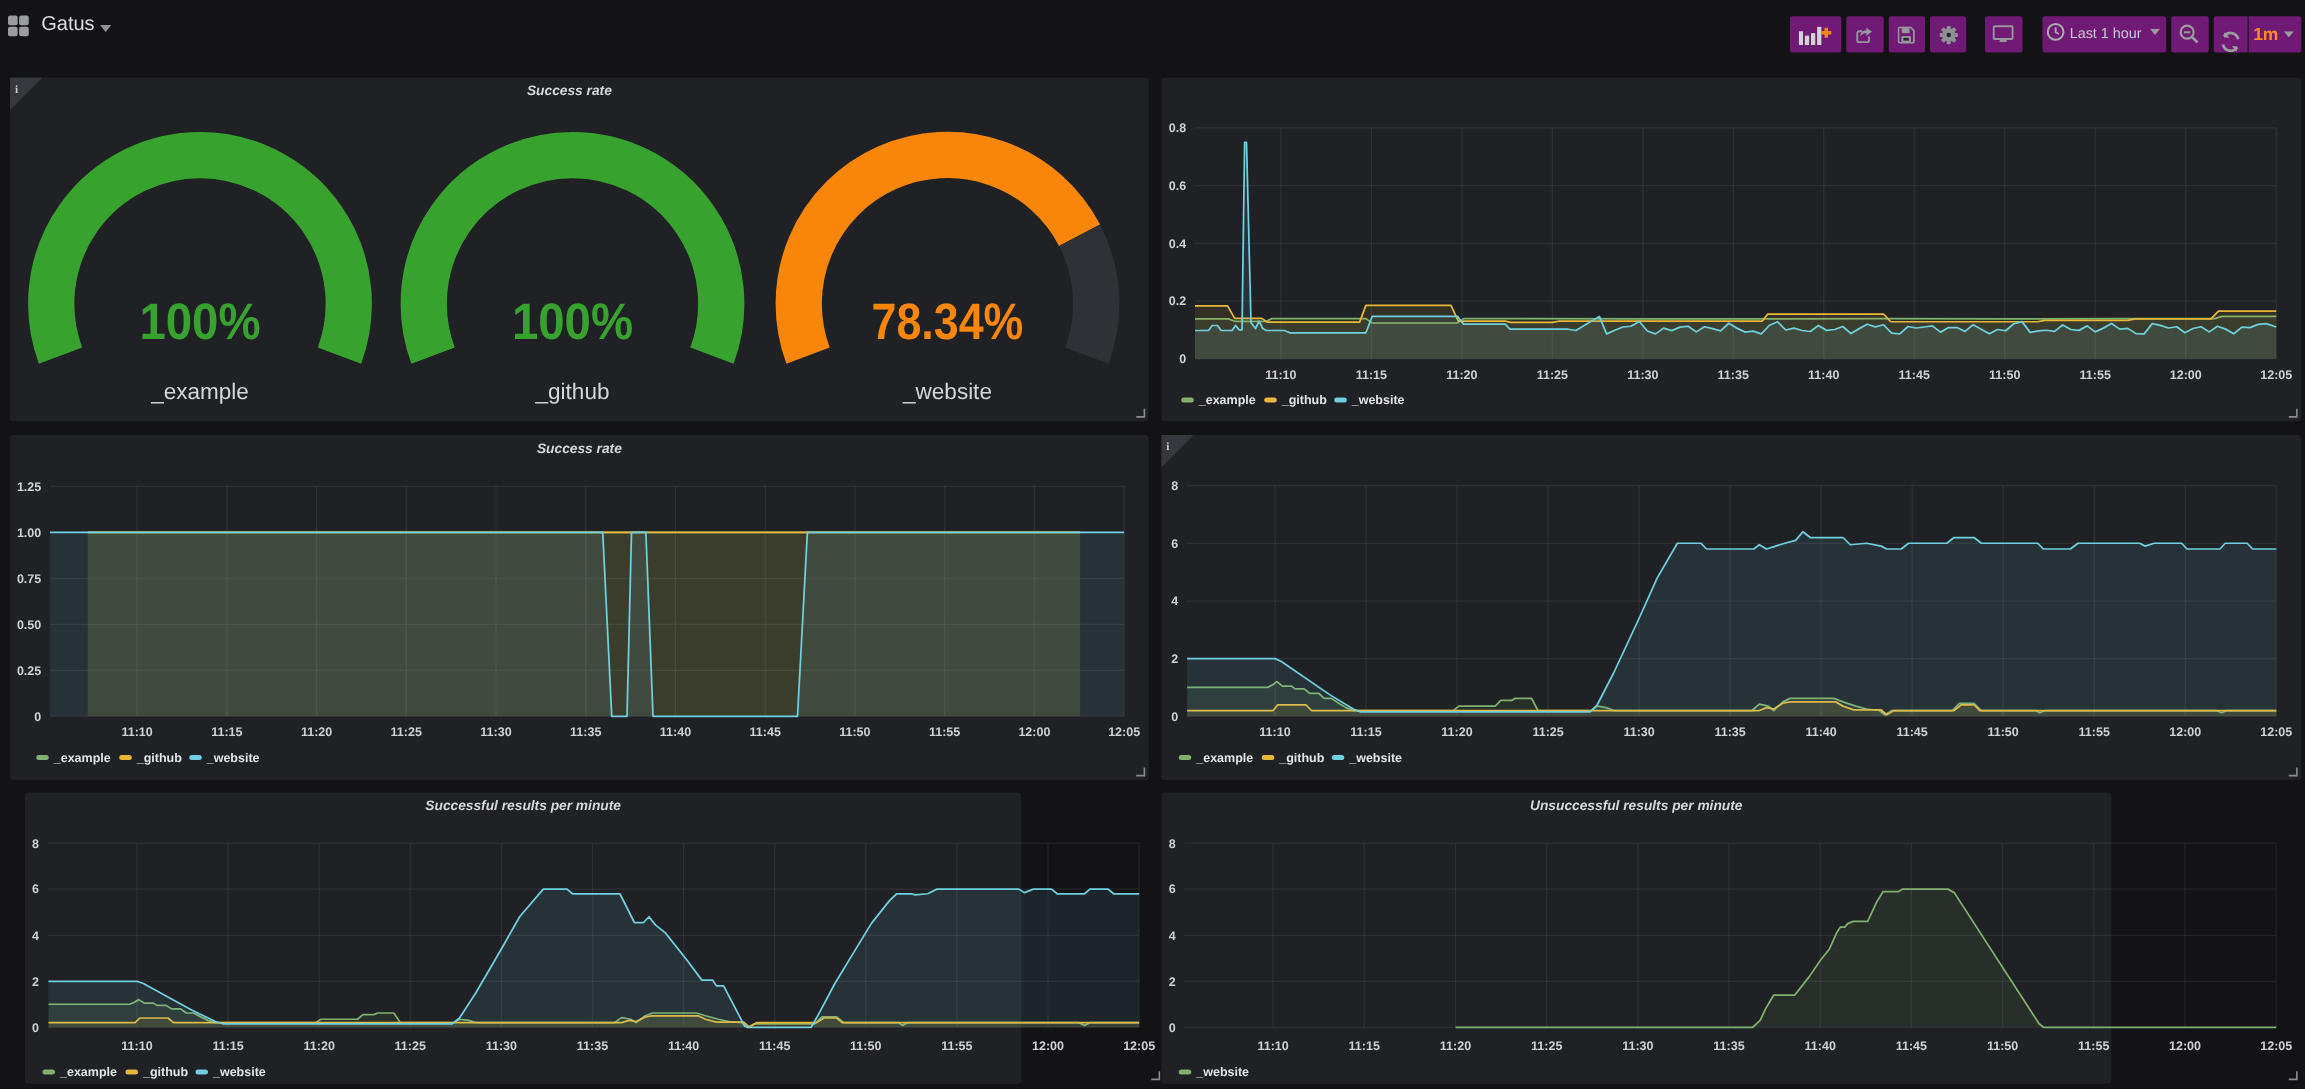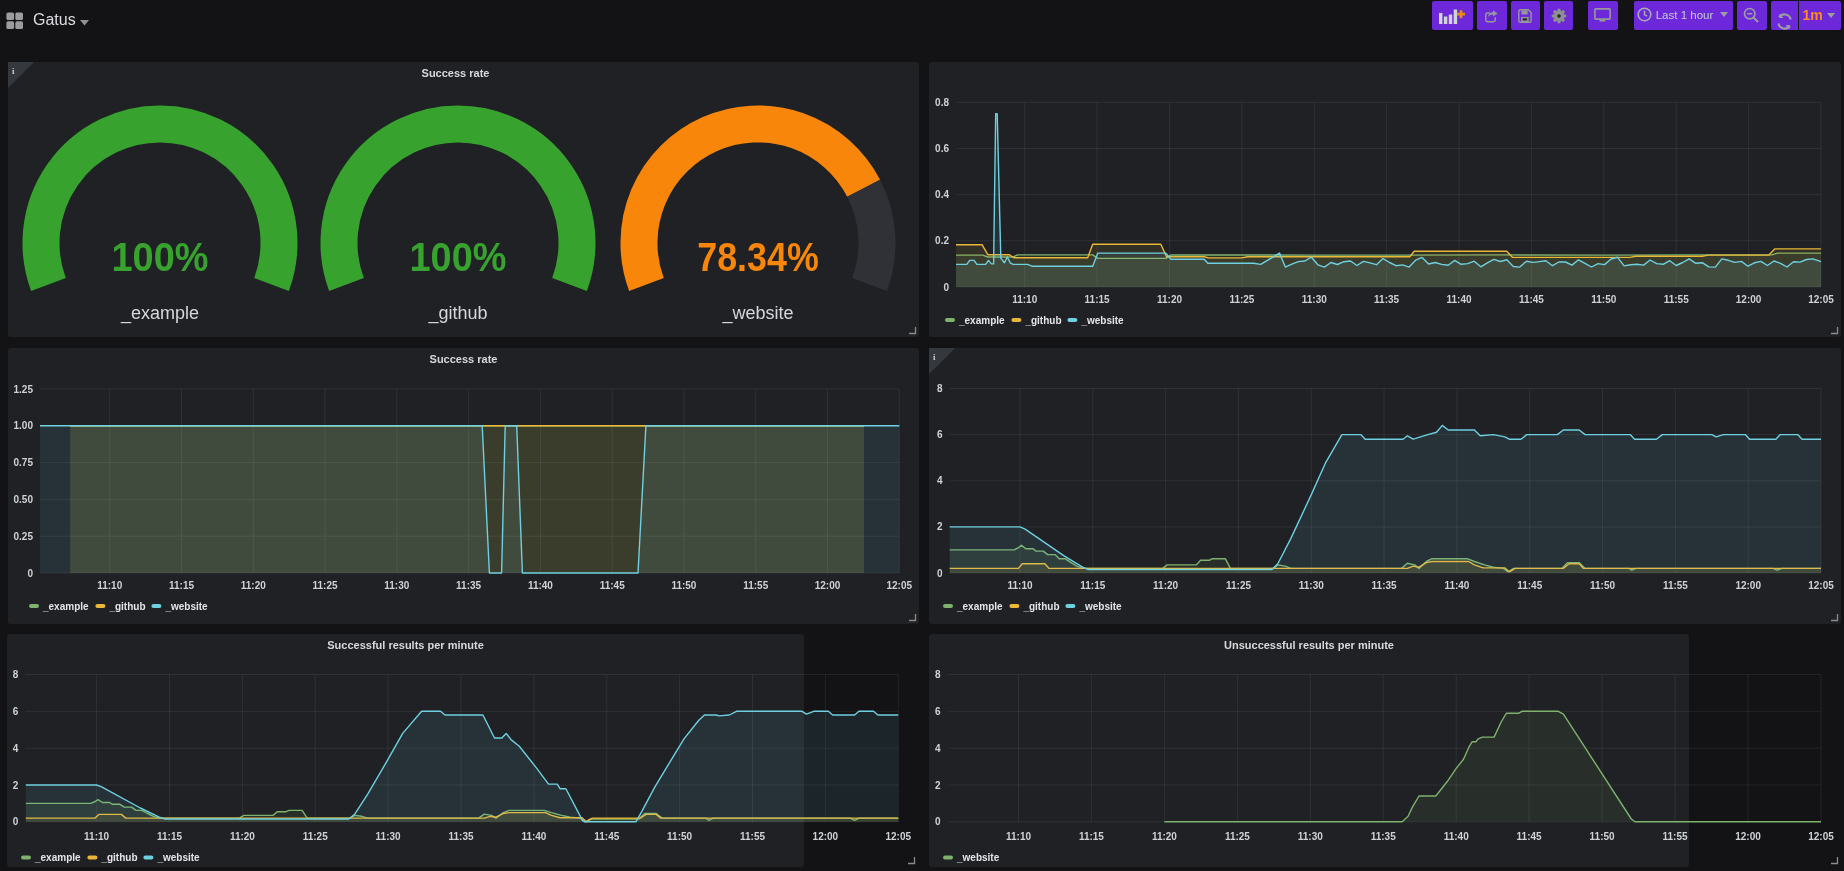--- a/index.html
+++ b/index.html
@@ -1,18 +1,18 @@
 <!DOCTYPE html>
 <html><head><meta charset="utf-8"><style>
 * { margin:0; padding:0; box-sizing:border-box; }
 html,body { width:1844px; height:871px; background:#131316; font-family:"Liberation Sans", sans-serif; overflow:hidden; }
 #navbar { position:absolute; left:0; top:0; width:1844px; height:55px; }
-.navbtn { position:absolute; top:1px; height:29px; background:#6d28d9; border-radius:2px; text-align:center; font-size:12px; line-height:29px; color:#c6cbd0; }
+.navbtn { position:absolute; top:13px; height:29px; background:#701a75; border-radius:2px; text-align:center; font-size:12px; line-height:29px; color:#c6cbd0; }
 .panel { position:absolute; background:#1f2124; border-radius:3px; }
-.ptitle { position:absolute; left:0; right:0; top:5px; text-align:center; font-size:11px; font-weight:bold; color:#d8d9da; letter-spacing:0px; }
+.ptitle { position:absolute; left:0; right:0; top:5px; text-align:center; font-size:11px; font-weight:bold; color:#d8d9da; letter-spacing:0px;font-style:italic; }
 text.ax { font-size:10px; font-weight:bold; fill:#d0d3d6; }
 text.leg { font-size:10px; font-weight:bold; fill:#e3e5e8; }
 text.icorner { font-size:9px; font-family:"Liberation Serif", serif; font-weight:bold; fill:#c9ccd1; }
 text.gval { font-size:41px; font-weight:bold; }
 text.glab { font-size:18px; fill:#d5d8db; }
 </style></head><body>
 <div id="navbar">
     <svg width="20" height="20" style="position:absolute;left:6px;top:12px">
       <rect x="0.4" y="0.4" width="7.7" height="7.7" rx="1.6" fill="#9a9ca0"></rect>
       <rect x="0.4" y="9.3" width="7.7" height="7.7" rx="1.6" fill="#9a9ca0"></rect>
@@ -256,21 +256,21 @@
       <text x="94.4" y="261.5" class="leg">_github</text>
       <rect x="136.4" y="256" width="10" height="4" rx="2" fill="#6ED0E0"></rect>
       <text x="150.4" y="261.5" class="leg">_website</text>
       <path d="M 902 272.5 L 908.5 272.5 L 908.5 266" fill="none" stroke="#8a8b8e" stroke-width="1.3"></path>
     </svg>
     <svg width="26" height="26" style="position:absolute;left:0;top:0">
       <path d="M0,0 L26,0 L0,26 Z" fill="#35383c"></path>
       <text x="4" y="12" class="icorner">i</text>
     </svg>
   </div>
-<div class="panel" style="left:7px;top:634px;width:797px;height:233px">
+<div class="panel" style="left:20px;top:634px;width:797px;height:233px">
     <div class="ptitle">Successful results per minute</div>
     <svg width="911" height="233" style="position:absolute;left:0;top:0">
       <line x1="18.2" y1="40.5" x2="891.3" y2="40.5" stroke="rgba(255,255,255,0.07)"></line>
       <line x1="18.2" y1="77.3" x2="891.3" y2="77.3" stroke="rgba(255,255,255,0.07)"></line>
       <line x1="18.2" y1="114.2" x2="891.3" y2="114.2" stroke="rgba(255,255,255,0.07)"></line>
       <line x1="18.2" y1="151" x2="891.3" y2="151" stroke="rgba(255,255,255,0.07)"></line>
       <line x1="18.2" y1="187.8" x2="891.3" y2="187.8" stroke="rgba(255,255,255,0.07)"></line>
       <line x1="89.6" y1="40.5" x2="89.6" y2="187.8" stroke="rgba(255,255,255,0.07)"></line>
       <line x1="162.5" y1="40.5" x2="162.5" y2="187.8" stroke="rgba(255,255,255,0.07)"></line>
       <line x1="235.4" y1="40.5" x2="235.4" y2="187.8" stroke="rgba(255,255,255,0.07)"></line>

